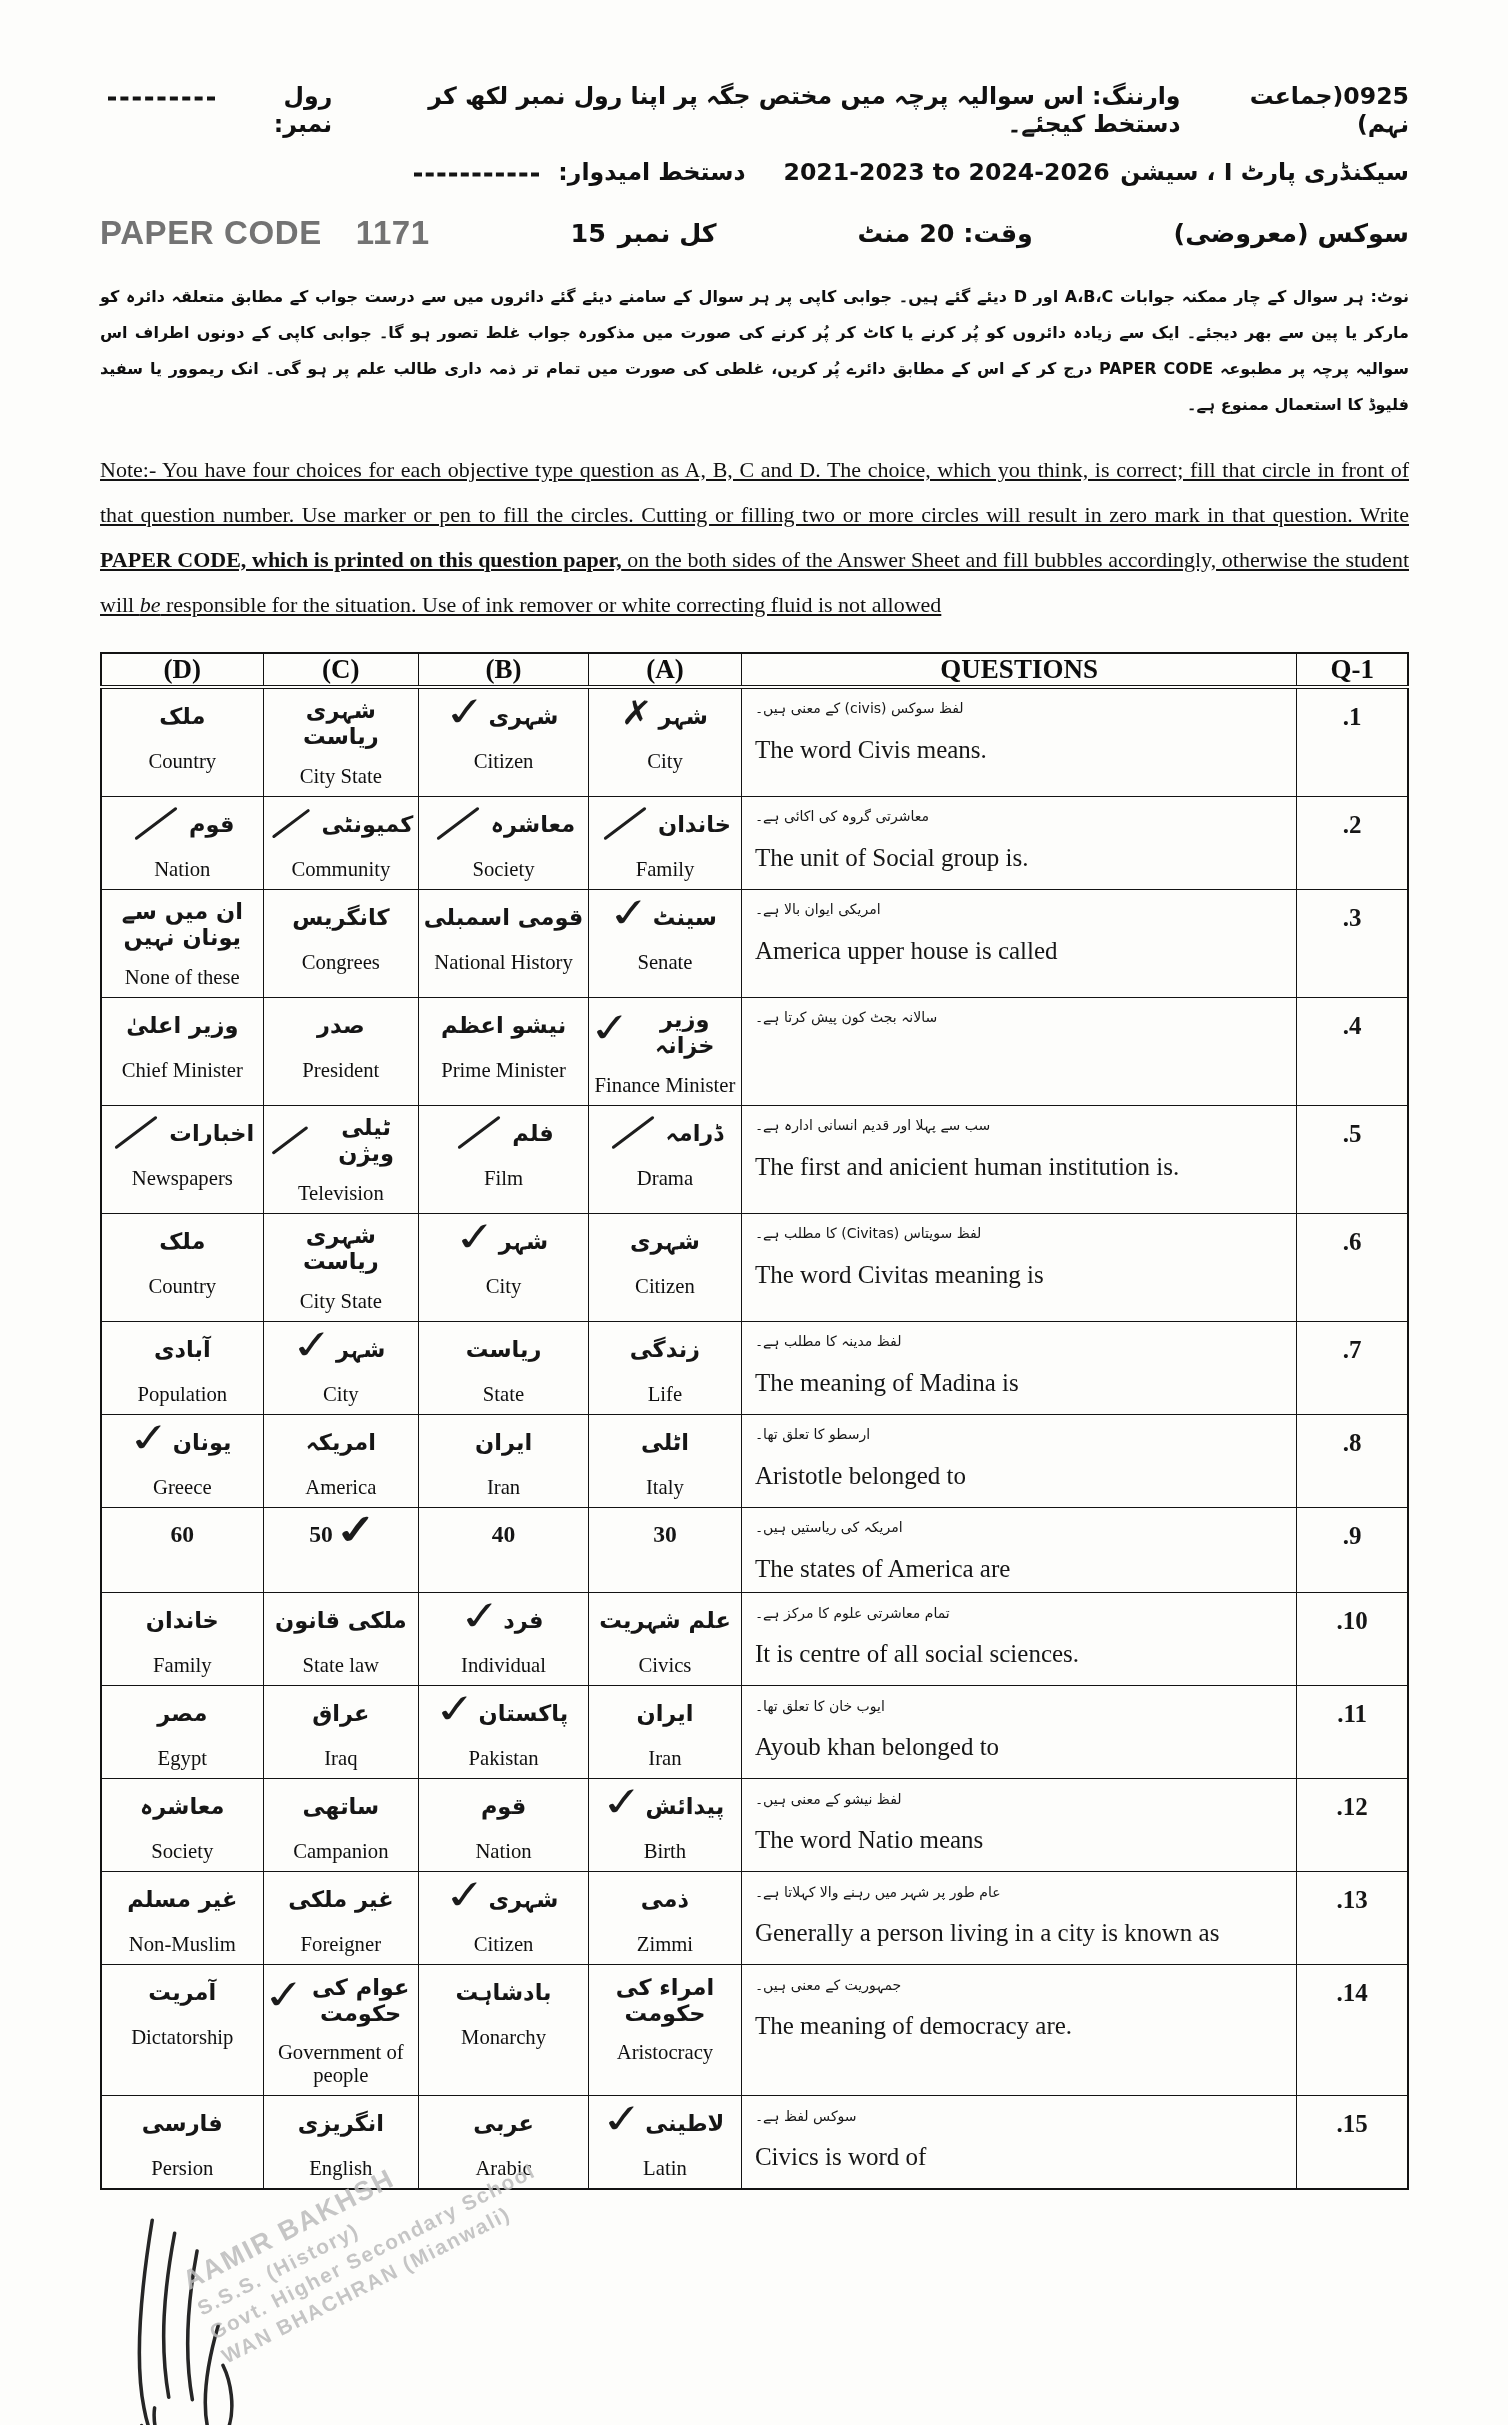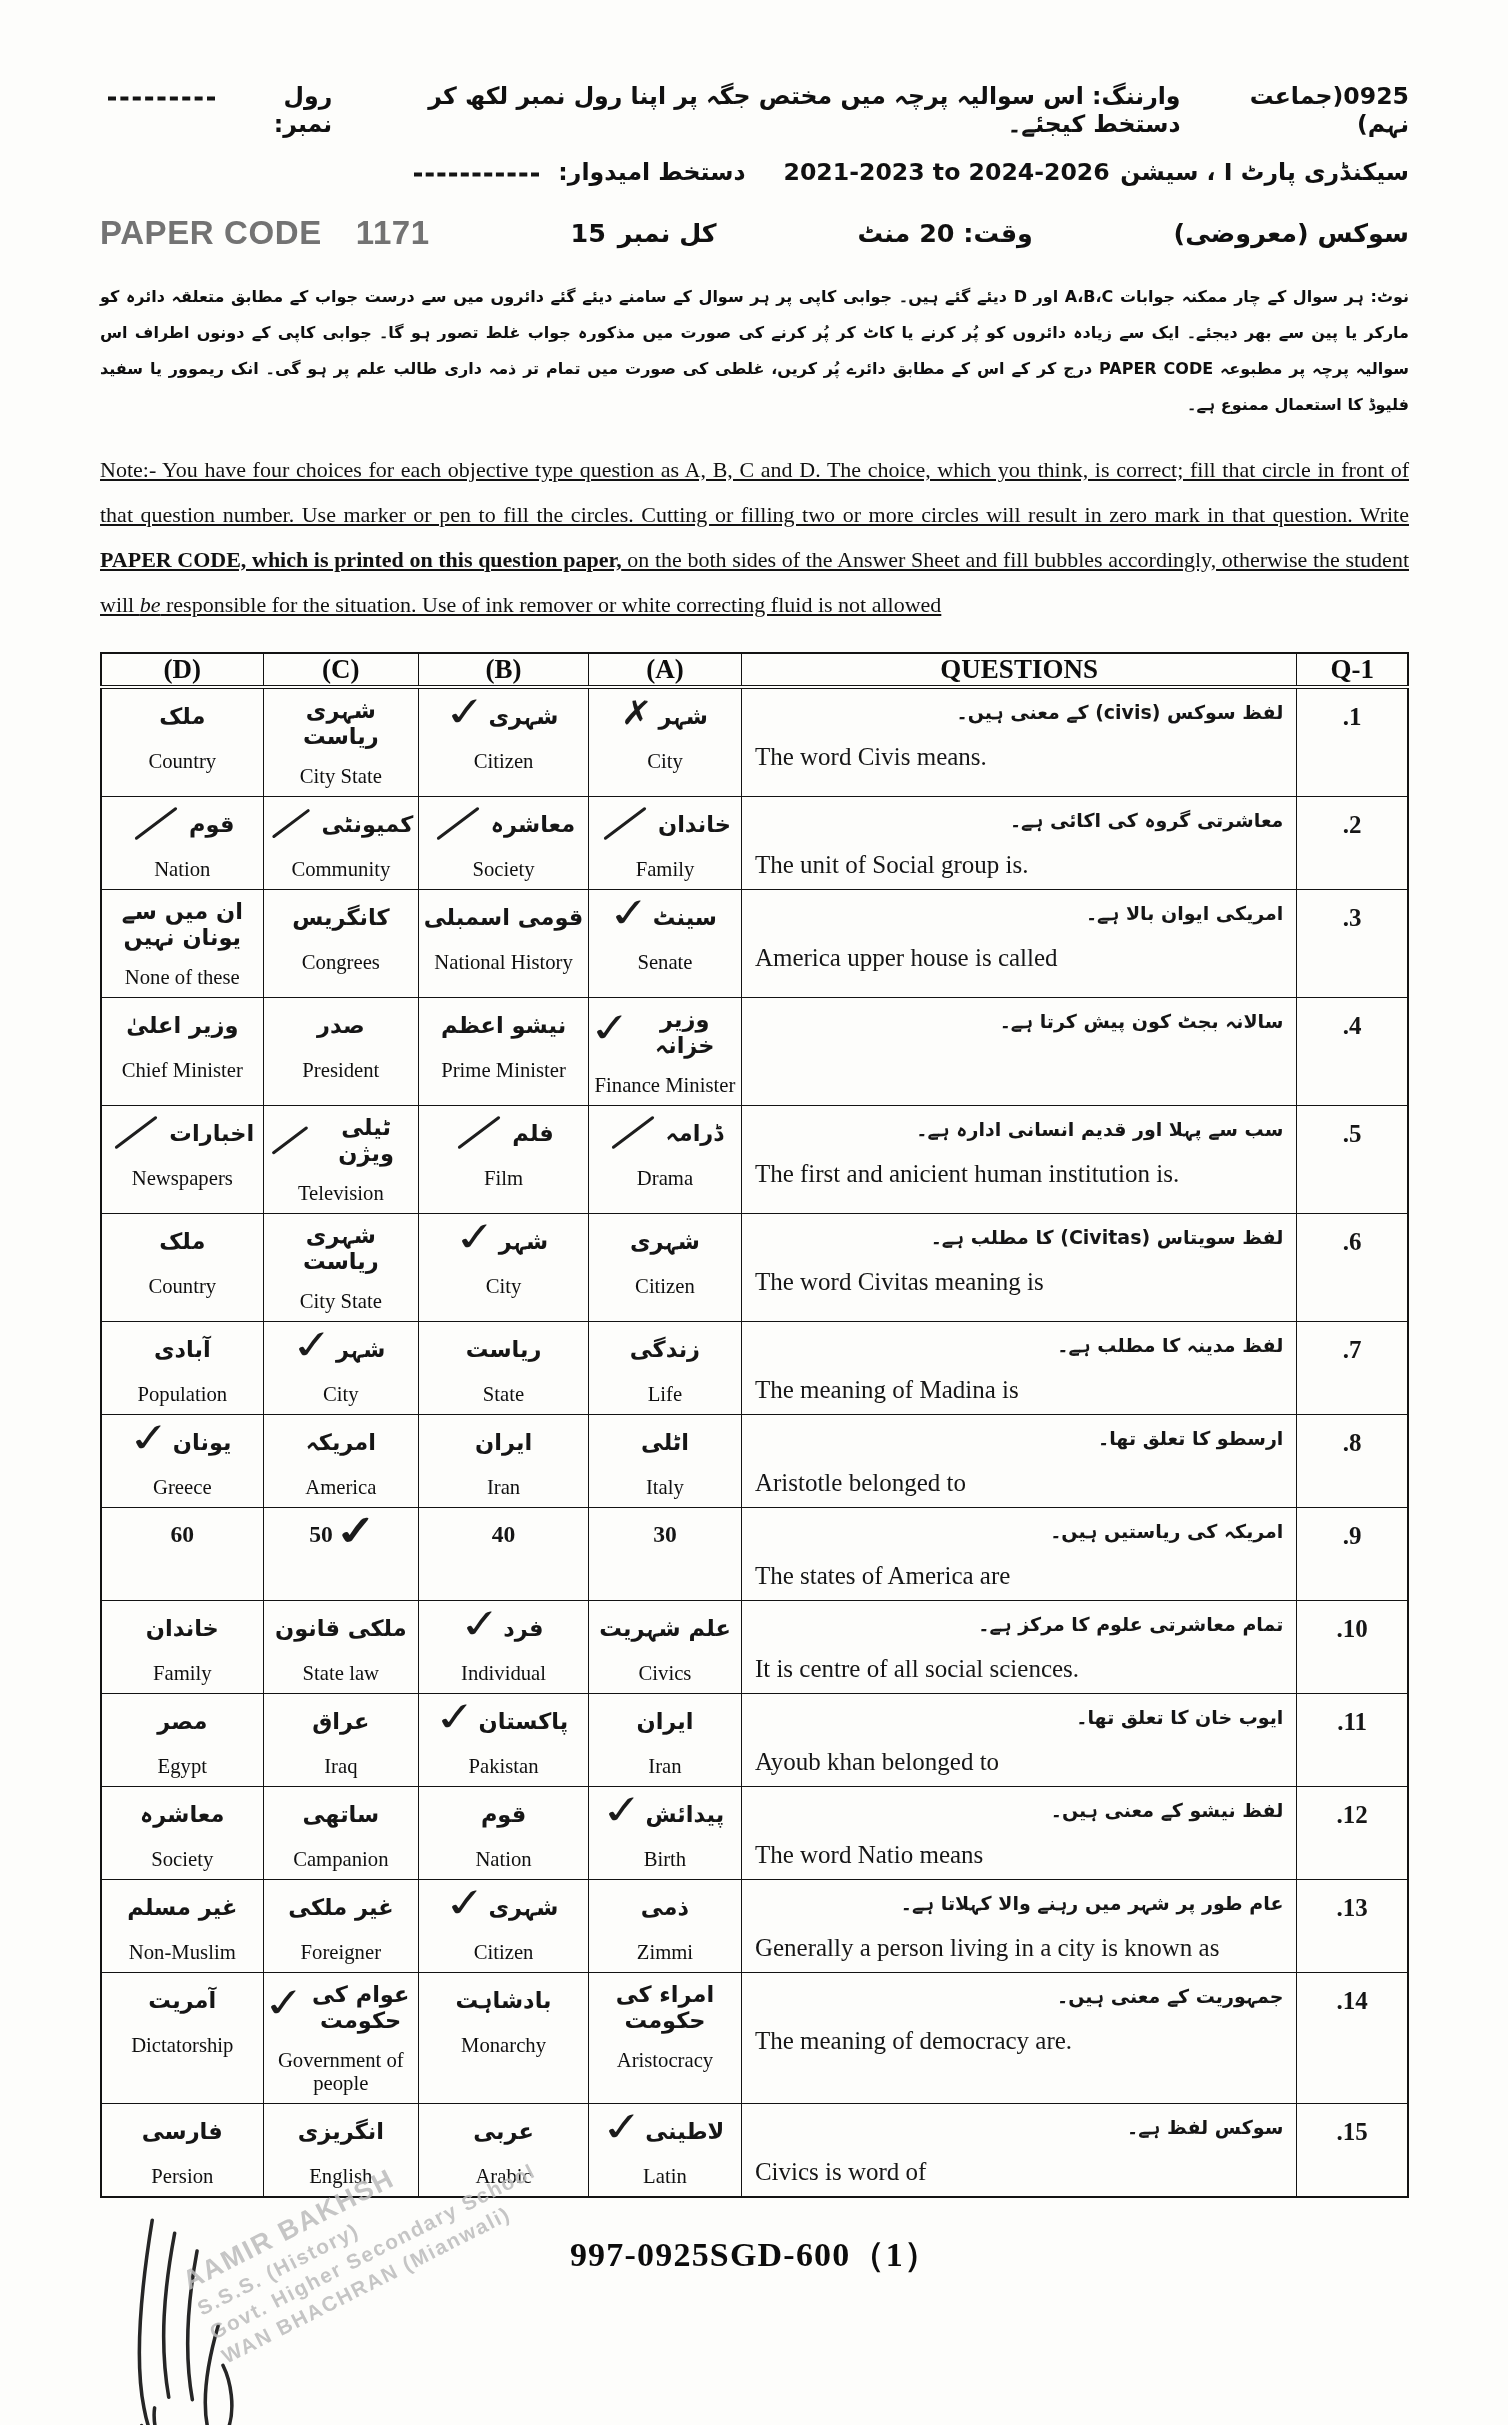--- a/index.html
+++ b/index.html
@@ -47,22 +47,22 @@
   .cellv { display:flex; flex-direction:column; justify-content:space-between;
            min-height:76px; padding:8.3px 4.7px; box-sizing:border-box; height:100%; }
   .opt-ur-wrap { direction:rtl; display:flex; align-items:center; justify-content:center;
                  gap:7px; font-family:"DejaVu Sans", sans-serif; font-weight:700;
                  font-size:22.5px; min-height:37px; text-align:center; }
   .opt-ur-wrap.ltr { direction:ltr; font-family:"Liberation Serif", serif; font-size:23.6px; }
   .opt-en { font-family:"Liberation Serif", serif; font-size:20.7px; text-align:center;
             margin-top:15.4px; color:#101010; }
   .qcellv { display:flex; flex-direction:column; justify-content:space-between;
             min-height:76px; padding:9.5px 13px; box-sizing:border-box; }
-  .q-ur { direction:rtl; text-align:right; font-family:"DejaVu Sans", sans-serif;
-          font-weight:700; font-size:19px; line-height:1.5; }
+  .q-ur { direction:rtl; text-align:left; font-family:"DejaVu Sans", sans-serif;
+          font-weight:400; font-size:14px; line-height:1.5; }
   .q-en { font-family:"Liberation Serif", serif; font-size:25px; text-align:left;
           margin-top:16.5px; min-height:26px; }
   .num-cell { text-align:center; direction:rtl; font-family:"Liberation Serif", serif;
               font-weight:700; font-size:25px; padding-top:14px !important; }
 
   
   .mark-check { font-size:39px; font-weight:700; line-height:0;
                 display:inline-block; transform:rotate(-6deg) scaleX(1.3);
                 color:#1b1b1b; margin-top:-8.3px; }
   .mark-cross { font-size:35px; font-weight:700; line-height:0;
@@ -778,21 +778,20 @@
               <div class="qcellv">
                 <div class="q-ur">سوکس لفظ ہے۔</div>
                 <div class="q-en">Civics is word of</div>
               </div>
             </td>
             <td class="num-cell">15.</td>
           </tr>
         </tbody>
     </table>
 
-    <div class="fcode">997-0925SGD-600（1）</div>
   </div>
 
   <svg class="sig" width="177" height="260" viewBox="0 0 300 440">
     <g fill="none" stroke="#262626" stroke-width="6" stroke-linecap="round">
       <path d="M58 12 C 42 110, 26 240, 44 330 C 52 374, 66 406, 92 428 C 70 400, 58 360, 62 330"></path>
       <path d="M96 34 C 78 130, 70 220, 86 312"></path>
       <path d="M134 64 C 118 150, 112 238, 126 316"></path>
       <path d="M170 190 C 152 252, 142 316, 152 364 C 158 392, 178 392, 188 362 C 198 330, 192 286, 178 258"></path>
       <path d="M40 360 C 76 416, 140 432, 206 414"></path>
     </g>

